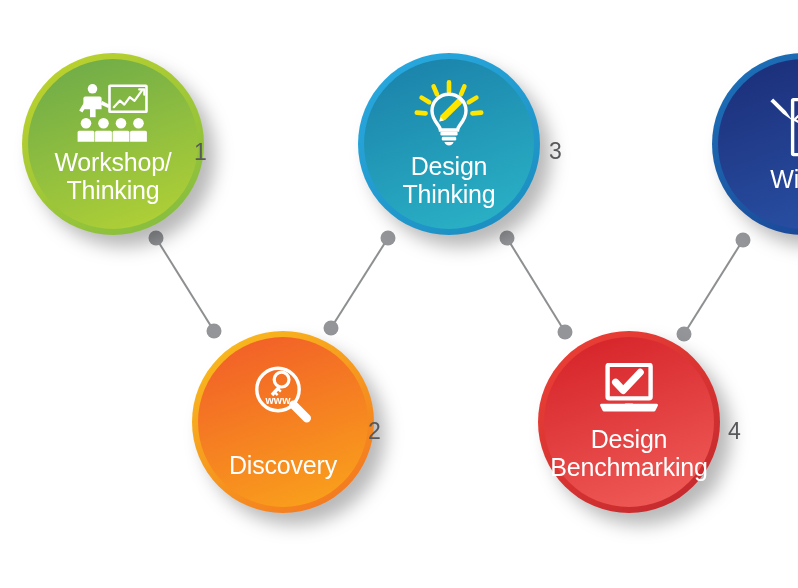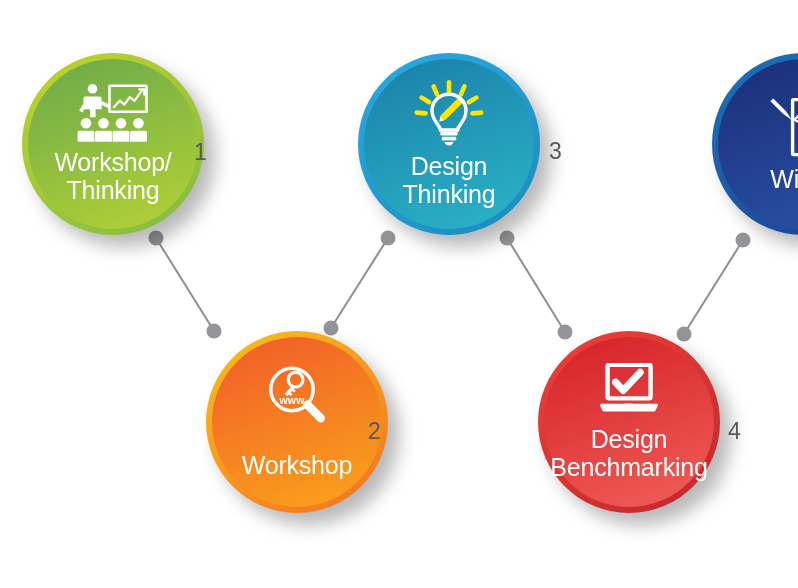--- a/index.html
+++ b/index.html
@@ -121,32 +121,32 @@
           <path d="M37.2 46.8h13.6c.9 0 1.6.8 1.6 1.7v9.2H35.6v-9.2c0-.9.7-1.7 1.6-1.7z"></path>
           <circle cx="61.5" cy="39.2" r="5.3"></circle>
           <path d="M54.7 46.8h13.6c.9 0 1.6.8 1.6 1.7v9.2H53.1v-9.2c0-.9.7-1.7 1.6-1.7z"></path>
         </g>
       </svg></span>
           <div class="node-label">Workshop/
 Thinking</div>
         </div>
       </div>
       <div class="node-number" style="left: 194px; top: 141px; color: rgb(88, 89, 91);">1</div>
-      <div class="node" style="left: 206px; top: 331px; width: 182px; height: 182px; background: linear-gradient(145deg, rgb(249, 193, 28) 0%, rgb(243, 112, 33) 100%); filter: drop-shadow(rgba(0, 0, 0, 0.28) 11px 12px 9px);">
+      <div class="node" style="left: 192px; top: 331px; width: 182px; height: 182px; background: linear-gradient(145deg, rgb(249, 193, 28) 0%, rgb(243, 112, 33) 100%); filter: drop-shadow(rgba(0, 0, 0, 0.28) 11px 12px 9px);">
         <div class="node-inner" style="background: linear-gradient(160deg, rgb(241, 90, 41) 0%, rgb(250, 166, 26) 100%);">
           <span class="node-icon"><svg width="62" height="58" viewBox="0 0 62 58" xmlns="http://www.w3.org/2000/svg">
         <circle cx="26" cy="24.5" r="21.2" fill="none" stroke="#ffffff" stroke-width="3.4"></circle>
         <g fill="#ffffff">
           <circle cx="29.6" cy="14.6" r="7.4" fill="none" stroke="#ffffff" stroke-width="3.2"></circle>
           <path d="M26.6 20.2l-7.9 8.6 2.6 2.4 1.7-1.9 1.9 1.7 1.6-1.8-1.9-1.7 1.6-1.7 1.9 1.7 1.6-1.8-1.9-1.7 1.4-1.5z"></path>
         </g>
         <text x="26" y="38.6" font-family="Liberation Sans, sans-serif" font-size="10.5" font-weight="bold" fill="#ffffff" text-anchor="middle" letter-spacing="0.2">www</text>
         <path d="M41.4 39.8l13.4 13.4" stroke="#ffffff" stroke-width="8.4" stroke-linecap="round" fill="none"></path>
       </svg></span>
-          <div class="node-label" style="margin-top: 22px;">Workshop</div>
+          <div class="node-label" style="margin-top: 22px;">Discovery</div>
         </div>
       </div>
       <div class="node-number" style="left: 368px; top: 420px; color: rgb(88, 89, 91);">2</div>
       <div class="node" style="left: 358px; top: 53px; width: 182px; height: 182px; background: linear-gradient(145deg, rgb(41, 171, 226) 0%, rgb(27, 139, 189) 100%); filter: drop-shadow(rgba(0, 0, 0, 0.28) 11px 12px 9px);">
         <div class="node-inner" style="background: linear-gradient(160deg, rgb(26, 127, 168) 0%, rgb(43, 181, 200) 100%);">
           <span class="node-icon"><svg width="74" height="66" viewBox="0 0 74 66" xmlns="http://www.w3.org/2000/svg">
         <g stroke="#ffe600" stroke-width="4.6" stroke-linecap="round">
           <line x1="37" y1="2.4" x2="37" y2="11.4"></line>
           <line x1="21.6" y1="6.4" x2="25" y2="14.4"></line>
           <line x1="52.4" y1="6.4" x2="49" y2="14.4"></line>

